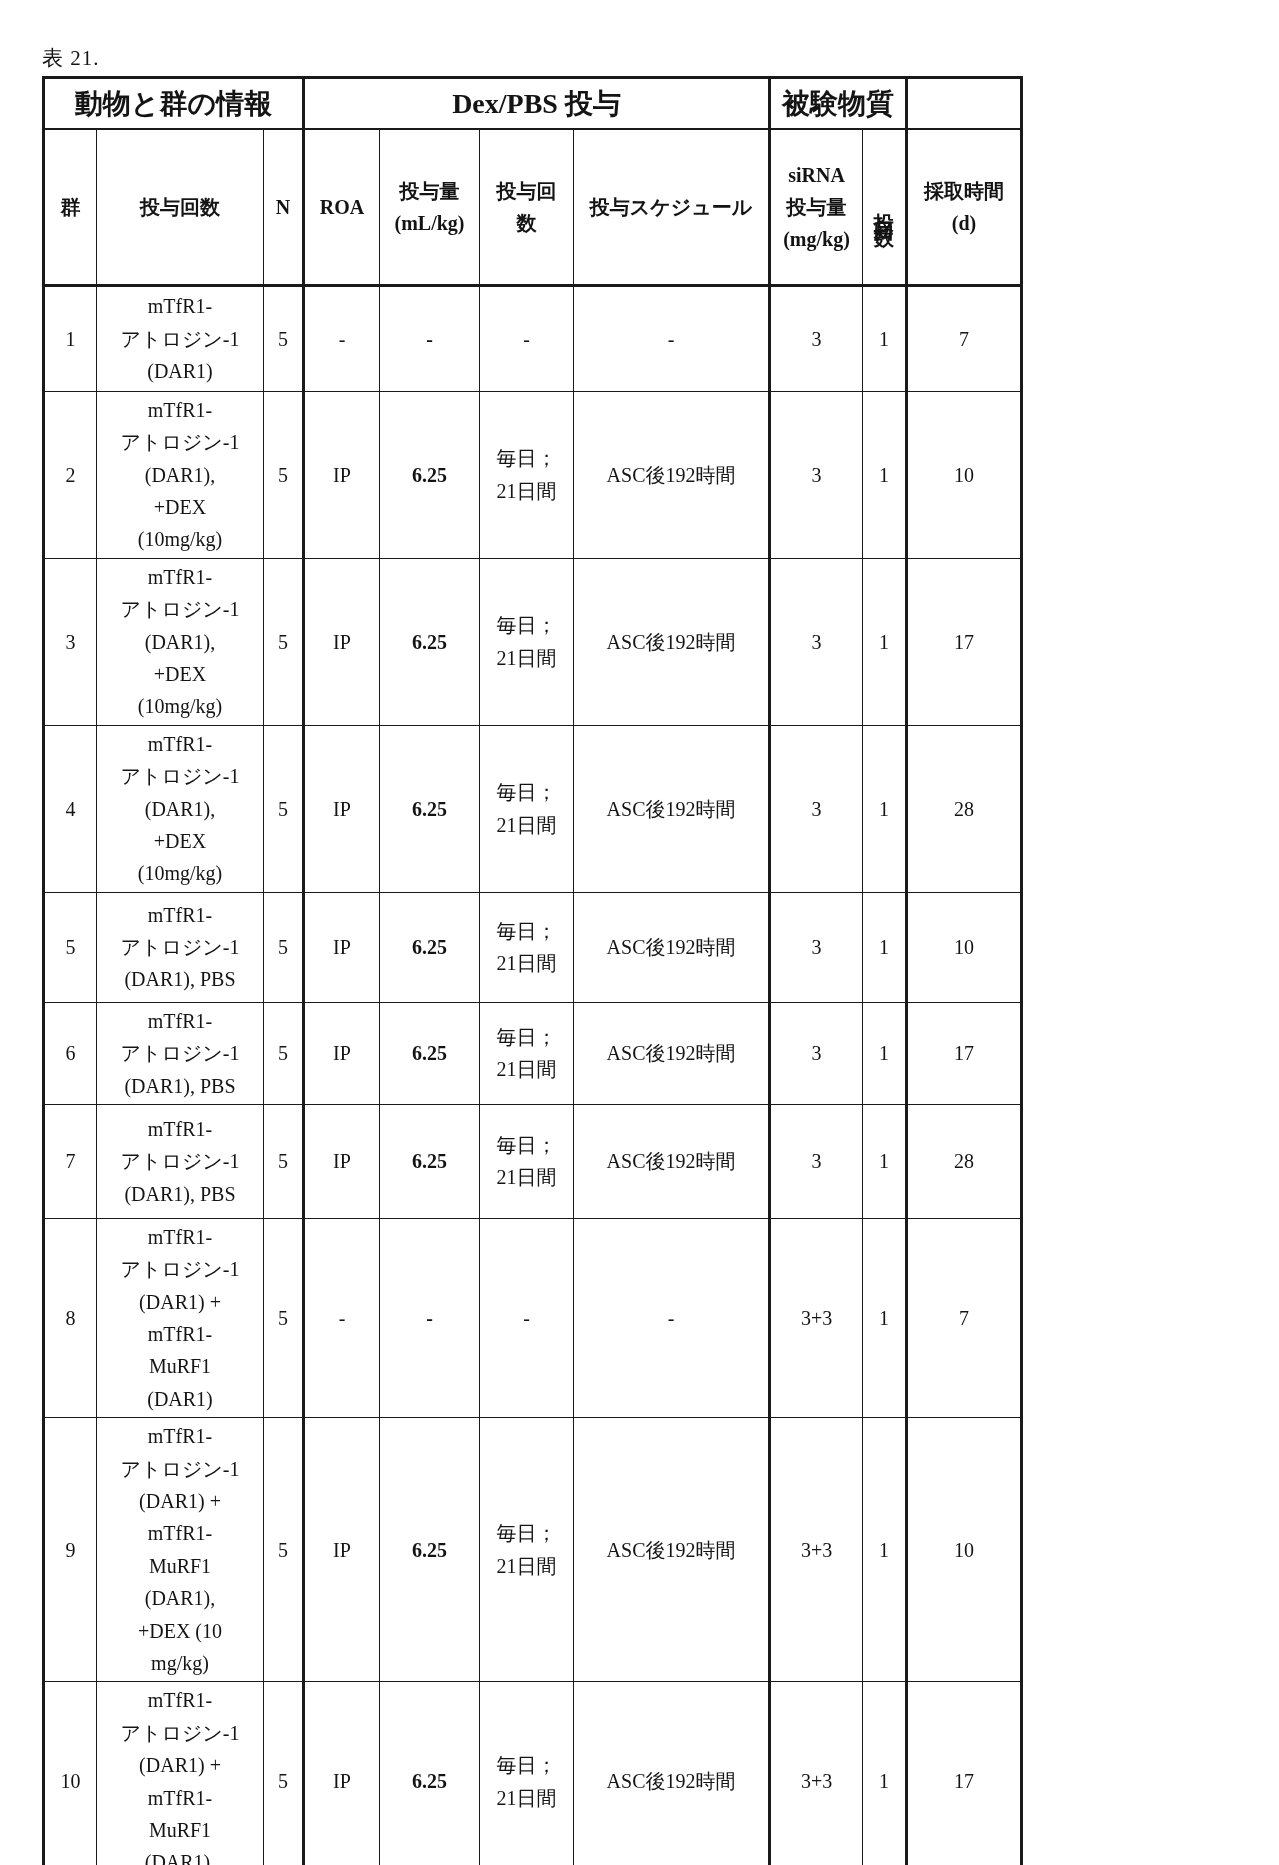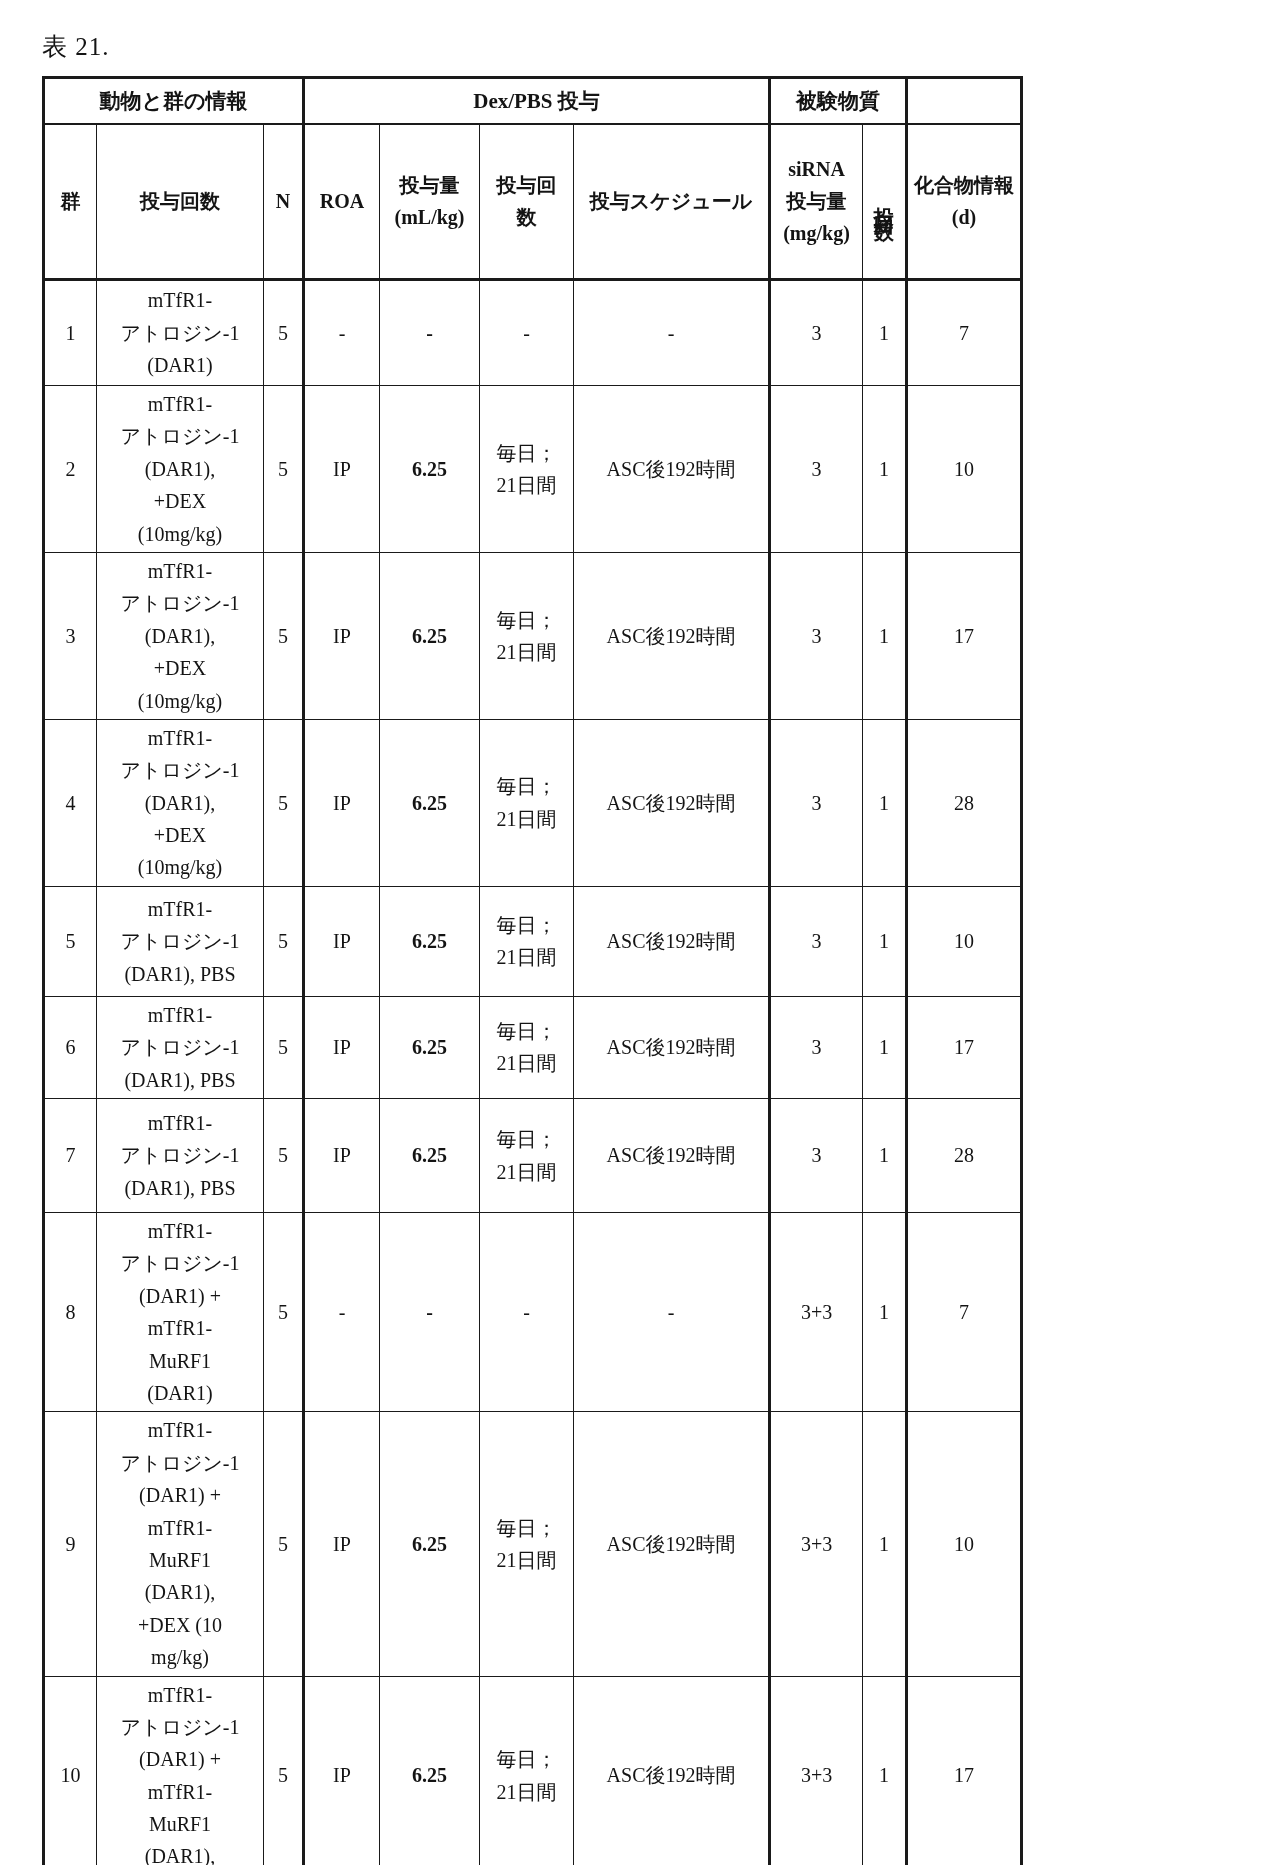--- a/index.html
+++ b/index.html
@@ -12,22 +12,22 @@
   .page {
     position: relative;
     width: 1279px;
     height: 1865px;
     background: #ffffff;
     overflow: hidden;
   }
   .doc-title {
     position: absolute;
     left: 42px;
-    top: 30px;
-    font-size: 25px;
+    top: 44px;
+    font-size: 21px;
     letter-spacing: 1px;
   }
   table.study {
     position: absolute;
     left: 42px;
     top: 76px;
     border-collapse: collapse;
     table-layout: fixed;
     width: 978px;
     border: 3px solid #1a1a1a;
@@ -39,21 +39,21 @@
     text-align: center;
     vertical-align: middle;
     padding: 2px 3px;
     font-size: 20px;
     line-height: 1.62;
     white-space: pre-line;
     overflow: hidden;
   }
   thead th { font-weight: bold; }
   thead tr.group-row { height: 46px; }
-  thead tr.group-row th { border-bottom-width: 2.5px; font-size: 21px; }
+  thead tr.group-row th { border-bottom-width: 2.5px; font-size: 28px; }
   thead tr.cols-row { height: 156px; }
   thead tr.cols-row th { border-bottom-width: 3px; }
   
   .bl-thick { border-left-width: 3px !important; }
   
   th.vertical {
     writing-mode: vertical-rl;
     text-orientation: upright;
     letter-spacing: 5px;
     padding: 6px 0;
@@ -107,21 +107,21 @@
         <th class="bl-thick">ROA</th>
         <th>投与量
 (mL/kg)</th>
         <th>投与回
 数</th>
         <th>投与スケジュール</th>
         <th class="bl-thick">siRNA
 投与量
 (mg/kg)</th>
         <th class="vertical">投与回数</th>
-        <th class="bl-thick">化合物情報
+        <th class="bl-thick">採取時間
 (d)</th>
       </tr>
     </thead>
 
     <tbody>
         <tr>
       <td class="col-group">1</td>
       <td class="col-substance">mTfR1-
 アトロジン-1
 (DAR1)</td>

